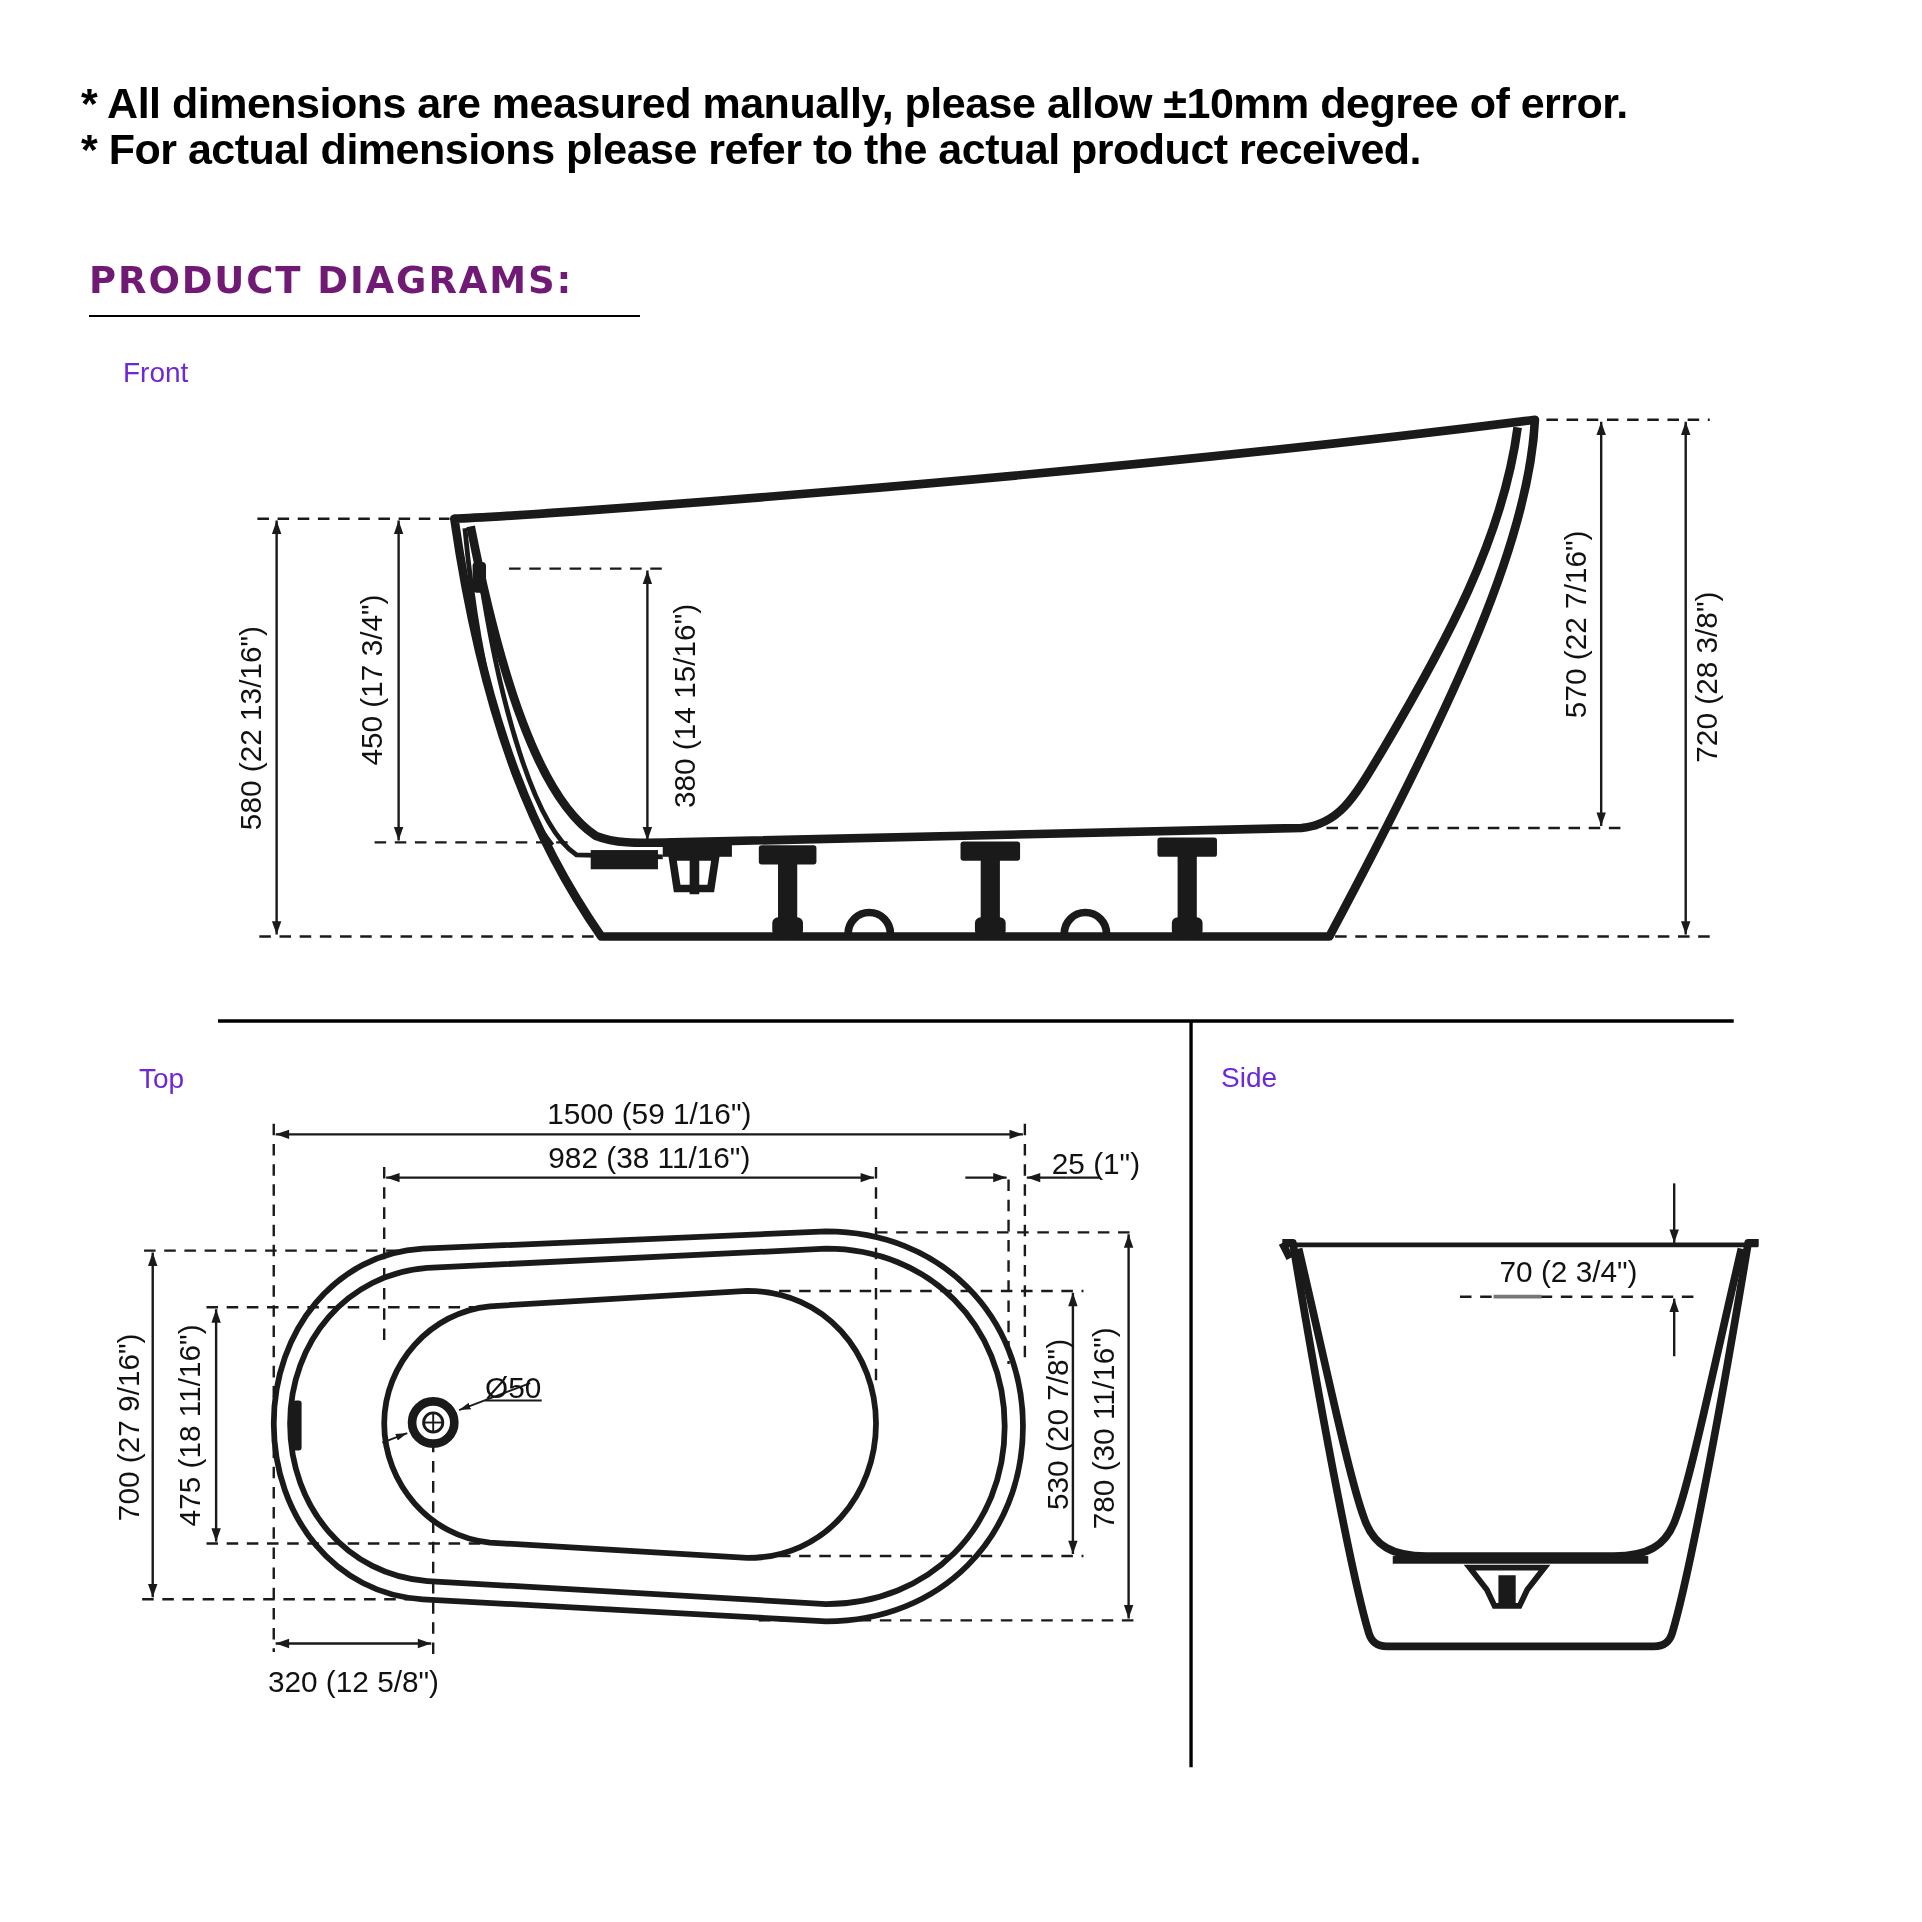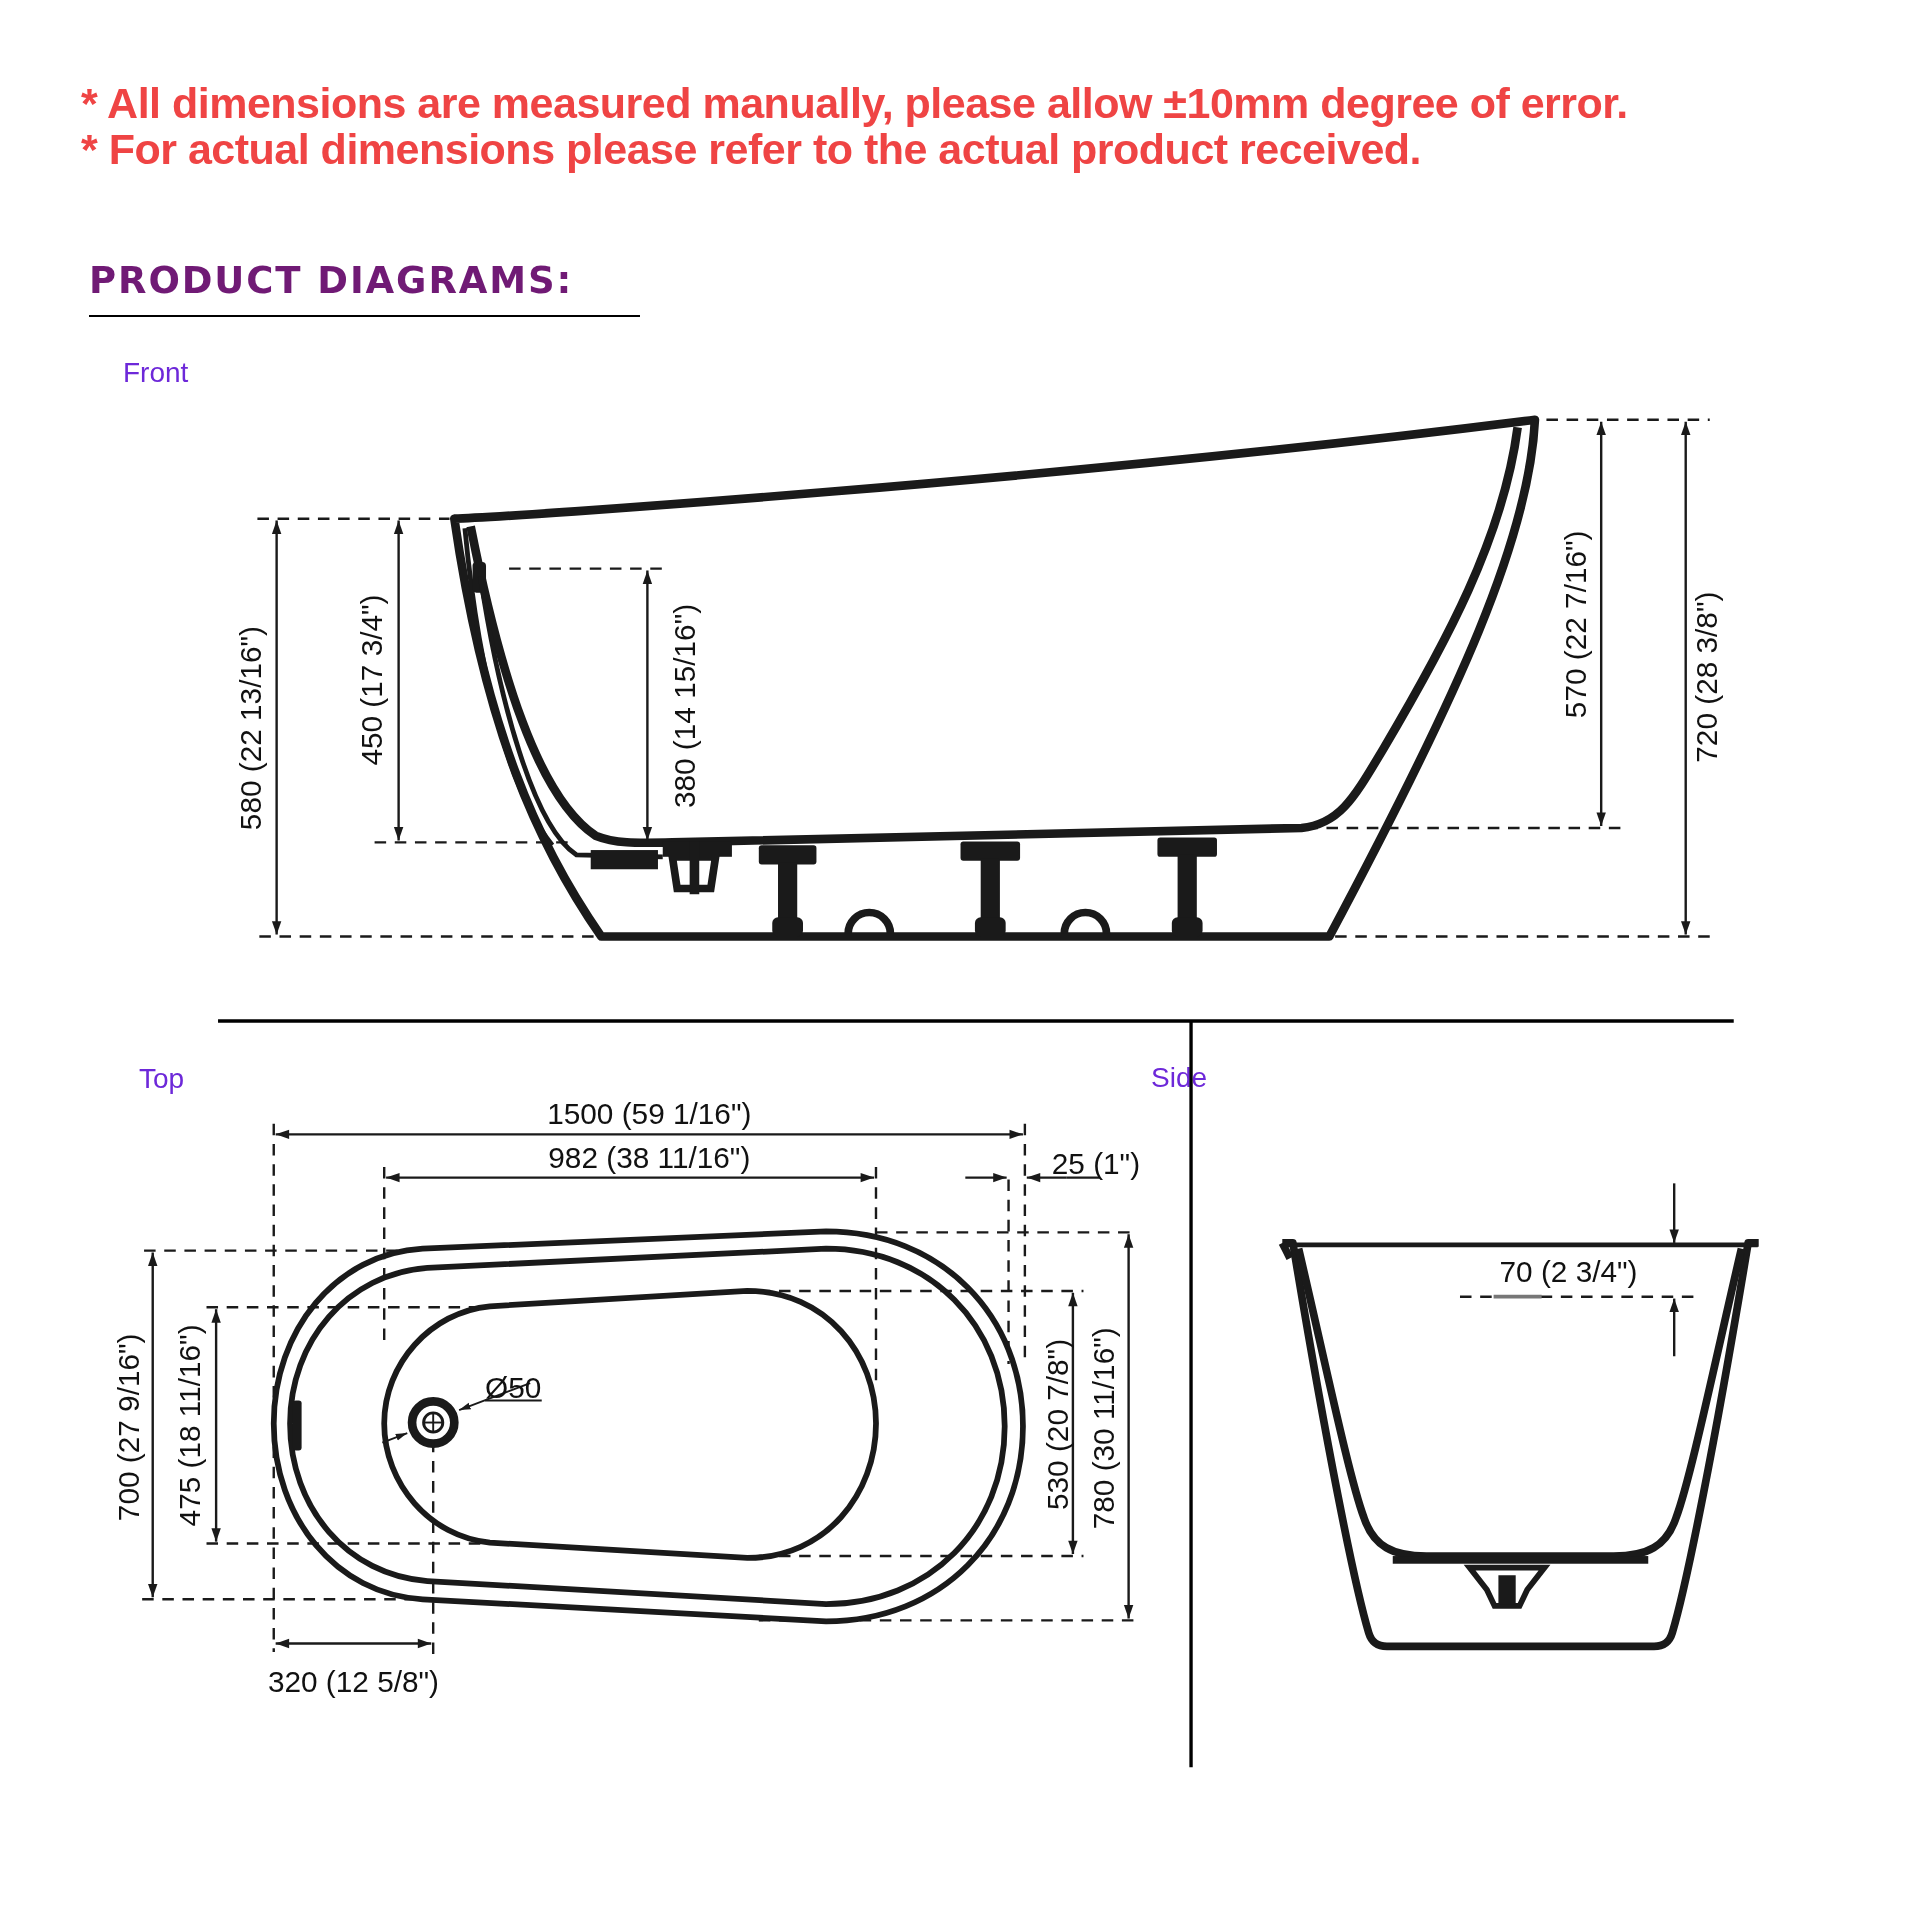--- a/index.html
+++ b/index.html
@@ -1,20 +1,20 @@
 <!DOCTYPE html>
 <html><head>
 <meta charset="utf-8">
 <style>
   html, body { margin: 0; padding: 0; background: #ffffff; }
   body { width: 1922px; height: 1922px; position: relative; overflow: hidden; }
   .note {
     position: absolute; left: 81px;
     font-family: "Liberation Sans", "DejaVu Sans", sans-serif;
-    font-weight: bold; font-size: 43px; color: #ef4444; letter-spacing: -0.5px;
+    font-weight: bold; font-size: 43px; color: #000000; letter-spacing: -0.5px;
     white-space: nowrap;
   }
   .section-title {
     position: absolute; left: 89px; top: 259px;
     font-family: "DejaVu Sans", sans-serif; font-weight: bold;
     font-size: 37px; color: #701a75; letter-spacing: 1.9px;
   }
   .section-underline { position: absolute; left: 89px; top: 315px; width: 551px; height: 1.9px; background: #000; }
   .view-label {
     position: absolute; font-family: "Liberation Sans", sans-serif;
@@ -27,21 +27,21 @@
 <body>
 
 <div class="note" style="top:79px;">* All dimensions are measured manually, please allow ±10mm degree of error.</div>
 <div class="note" style="top:125px;">* For actual dimensions please refer to the actual product received.</div>
 
 <div class="section-title">PRODUCT DIAGRAMS:</div>
 <div class="section-underline"></div>
 
 <div class="view-label" style="left:123px; top:357px;">Front</div>
 <div class="view-label" style="left:127px; top:1063px;margin-left:12px;">Top</div>
-<div class="view-label" style="left:1151px; top:1062px;text-align:center;">Side</div>
+<div class="view-label" style="left:1221px; top:1062px;text-align:center;">Side</div>
 
 <svg class="drawing" width="1922" height="1922" viewBox="0 0 2001 2001">
   <defs>
     <marker id="arr" viewBox="0 0 10 10" refX="10" refY="5" markerWidth="12" markerHeight="12" orient="auto-start-reverse" markerUnits="userSpaceOnUse">
       <path d="M0,2 L10,5 L0,8 Z" fill="#1a1a1a"></path>
     </marker>
     <marker id="arrL" viewBox="0 0 10 10" refX="10" refY="5" markerWidth="38" markerHeight="14" orient="auto-start-reverse" markerUnits="userSpaceOnUse">
       <path d="M0,1.5 L10,5 L0,8.5 Z" fill="#1a1a1a"></path>
     </marker>
   </defs>

